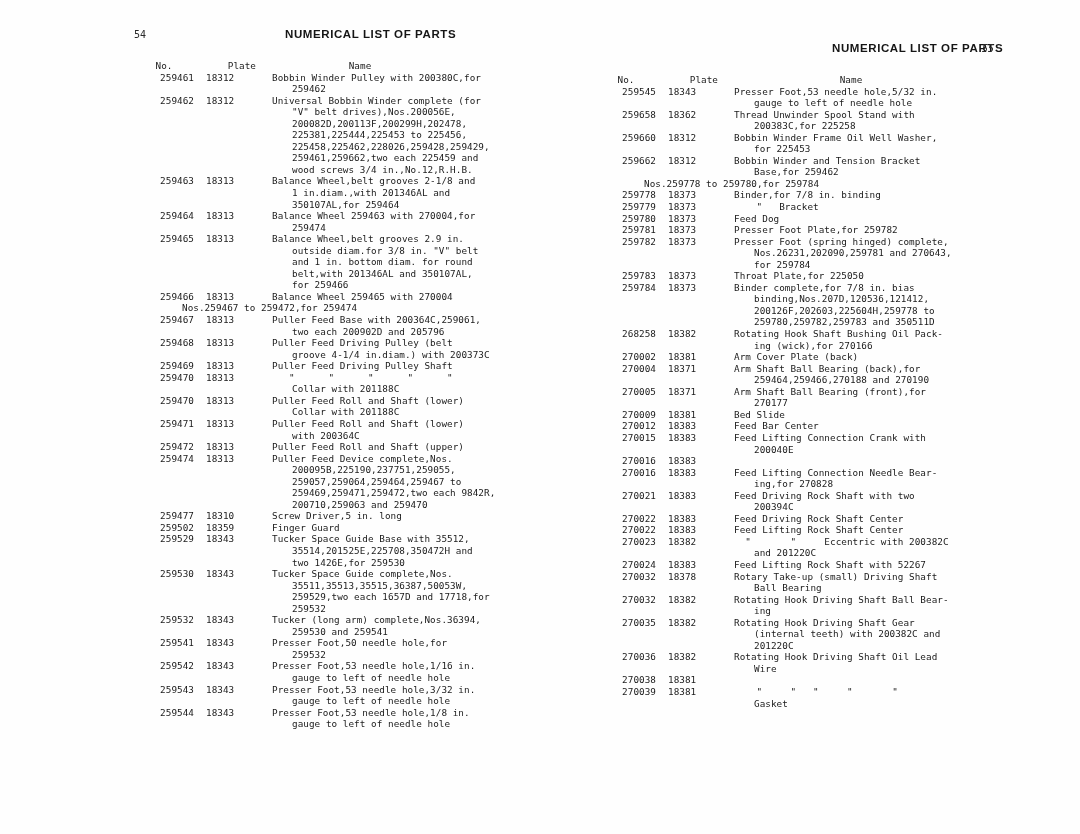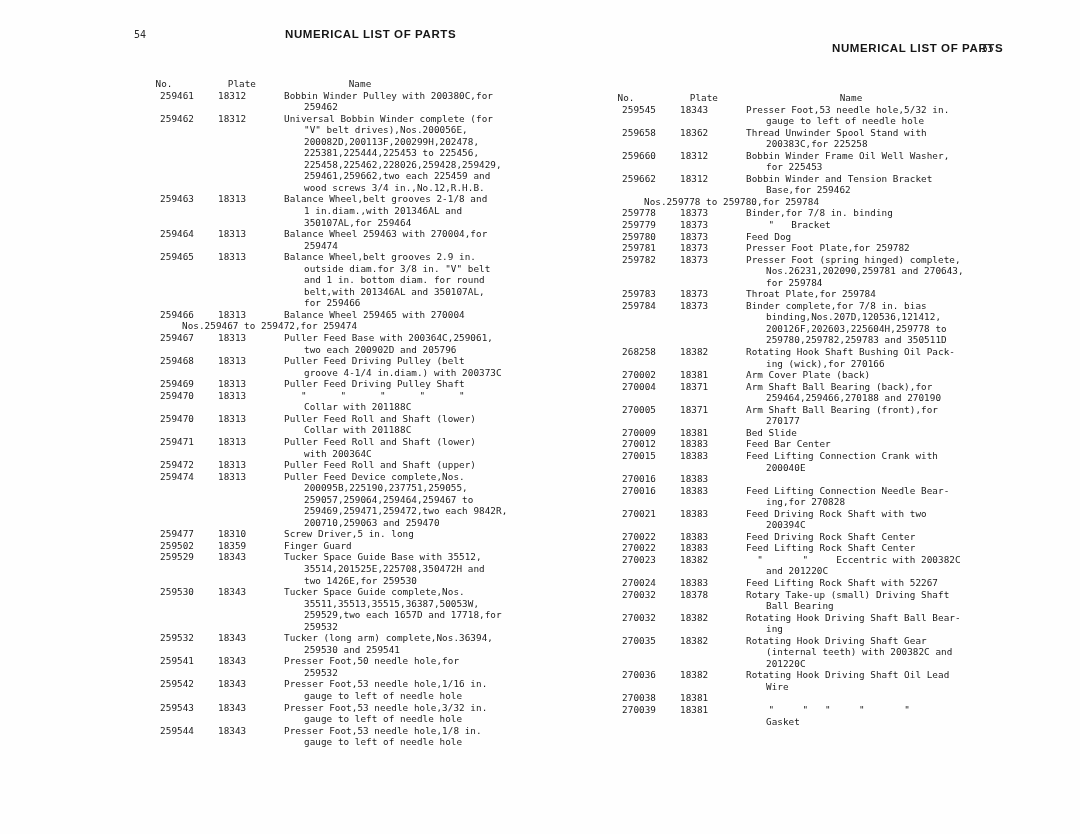--- a/index.html
+++ b/index.html
@@ -68,21 +68,21 @@
 
   
   .parts-table {
     font-size: 9.3px;
     line-height: 11.55px;
     letter-spacing: 0.05px;
     color: #1a1a1a;
   }
   .col-head {
     display: flex;
-    margin-top: 28px;
+    margin-top: 10px;
     margin-bottom: 0px;
   }
   .col-head .h-no {
     width: 60px;
     text-align: center;
   }
   .col-head .h-plate {
     width: 56px;
     margin-left: 6px;
     text-align: right;
@@ -98,21 +98,21 @@
     align-items: flex-start;
   }
   .row .c-no {
     width: 60px;
     text-align: right;
     white-space: pre;
     flex: 0 0 60px;
   }
   .row .c-plate {
     width: 56px;
-    margin-left: 20px;
+    margin-left: 8px;
     text-align: left;
     padding-left: 4px;
     white-space: pre;
     flex: 0 0 56px;
   }
   .row .c-name {
     flex: 1 1 auto;
     padding-left: 10px;
     white-space: pre-wrap;
   }
@@ -329,21 +329,21 @@
             <span class="c-name">Presser Foot Plate,for 259782</span>
           </div>
           <div class="row">
             <span class="c-no">259782</span>
             <span class="c-plate">18373</span>
             <span class="c-name">Presser Foot (spring hinged) complete,<span class="cont">Nos.26231,202090,259781 and 270643,</span><span class="cont">for 259784</span></span>
           </div>
           <div class="row">
             <span class="c-no">259783</span>
             <span class="c-plate">18373</span>
-            <span class="c-name">Throat Plate,for 259784</span>
+            <span class="c-name">Throat Plate,for 225050</span>
           </div>
           <div class="row">
             <span class="c-no">259784</span>
             <span class="c-plate">18373</span>
             <span class="c-name">Binder complete,for 7/8 in. bias<span class="cont">binding,Nos.207D,120536,121412,</span><span class="cont">200126F,202603,225604H,259778 to</span><span class="cont">259780,259782,259783 and 350511D</span></span>
           </div>
           <div class="row">
             <span class="c-no">268258</span>
             <span class="c-plate">18382</span>
             <span class="c-name">Rotating Hook Shaft Bushing Oil Pack-<span class="cont">ing (wick),for 270166</span></span>

